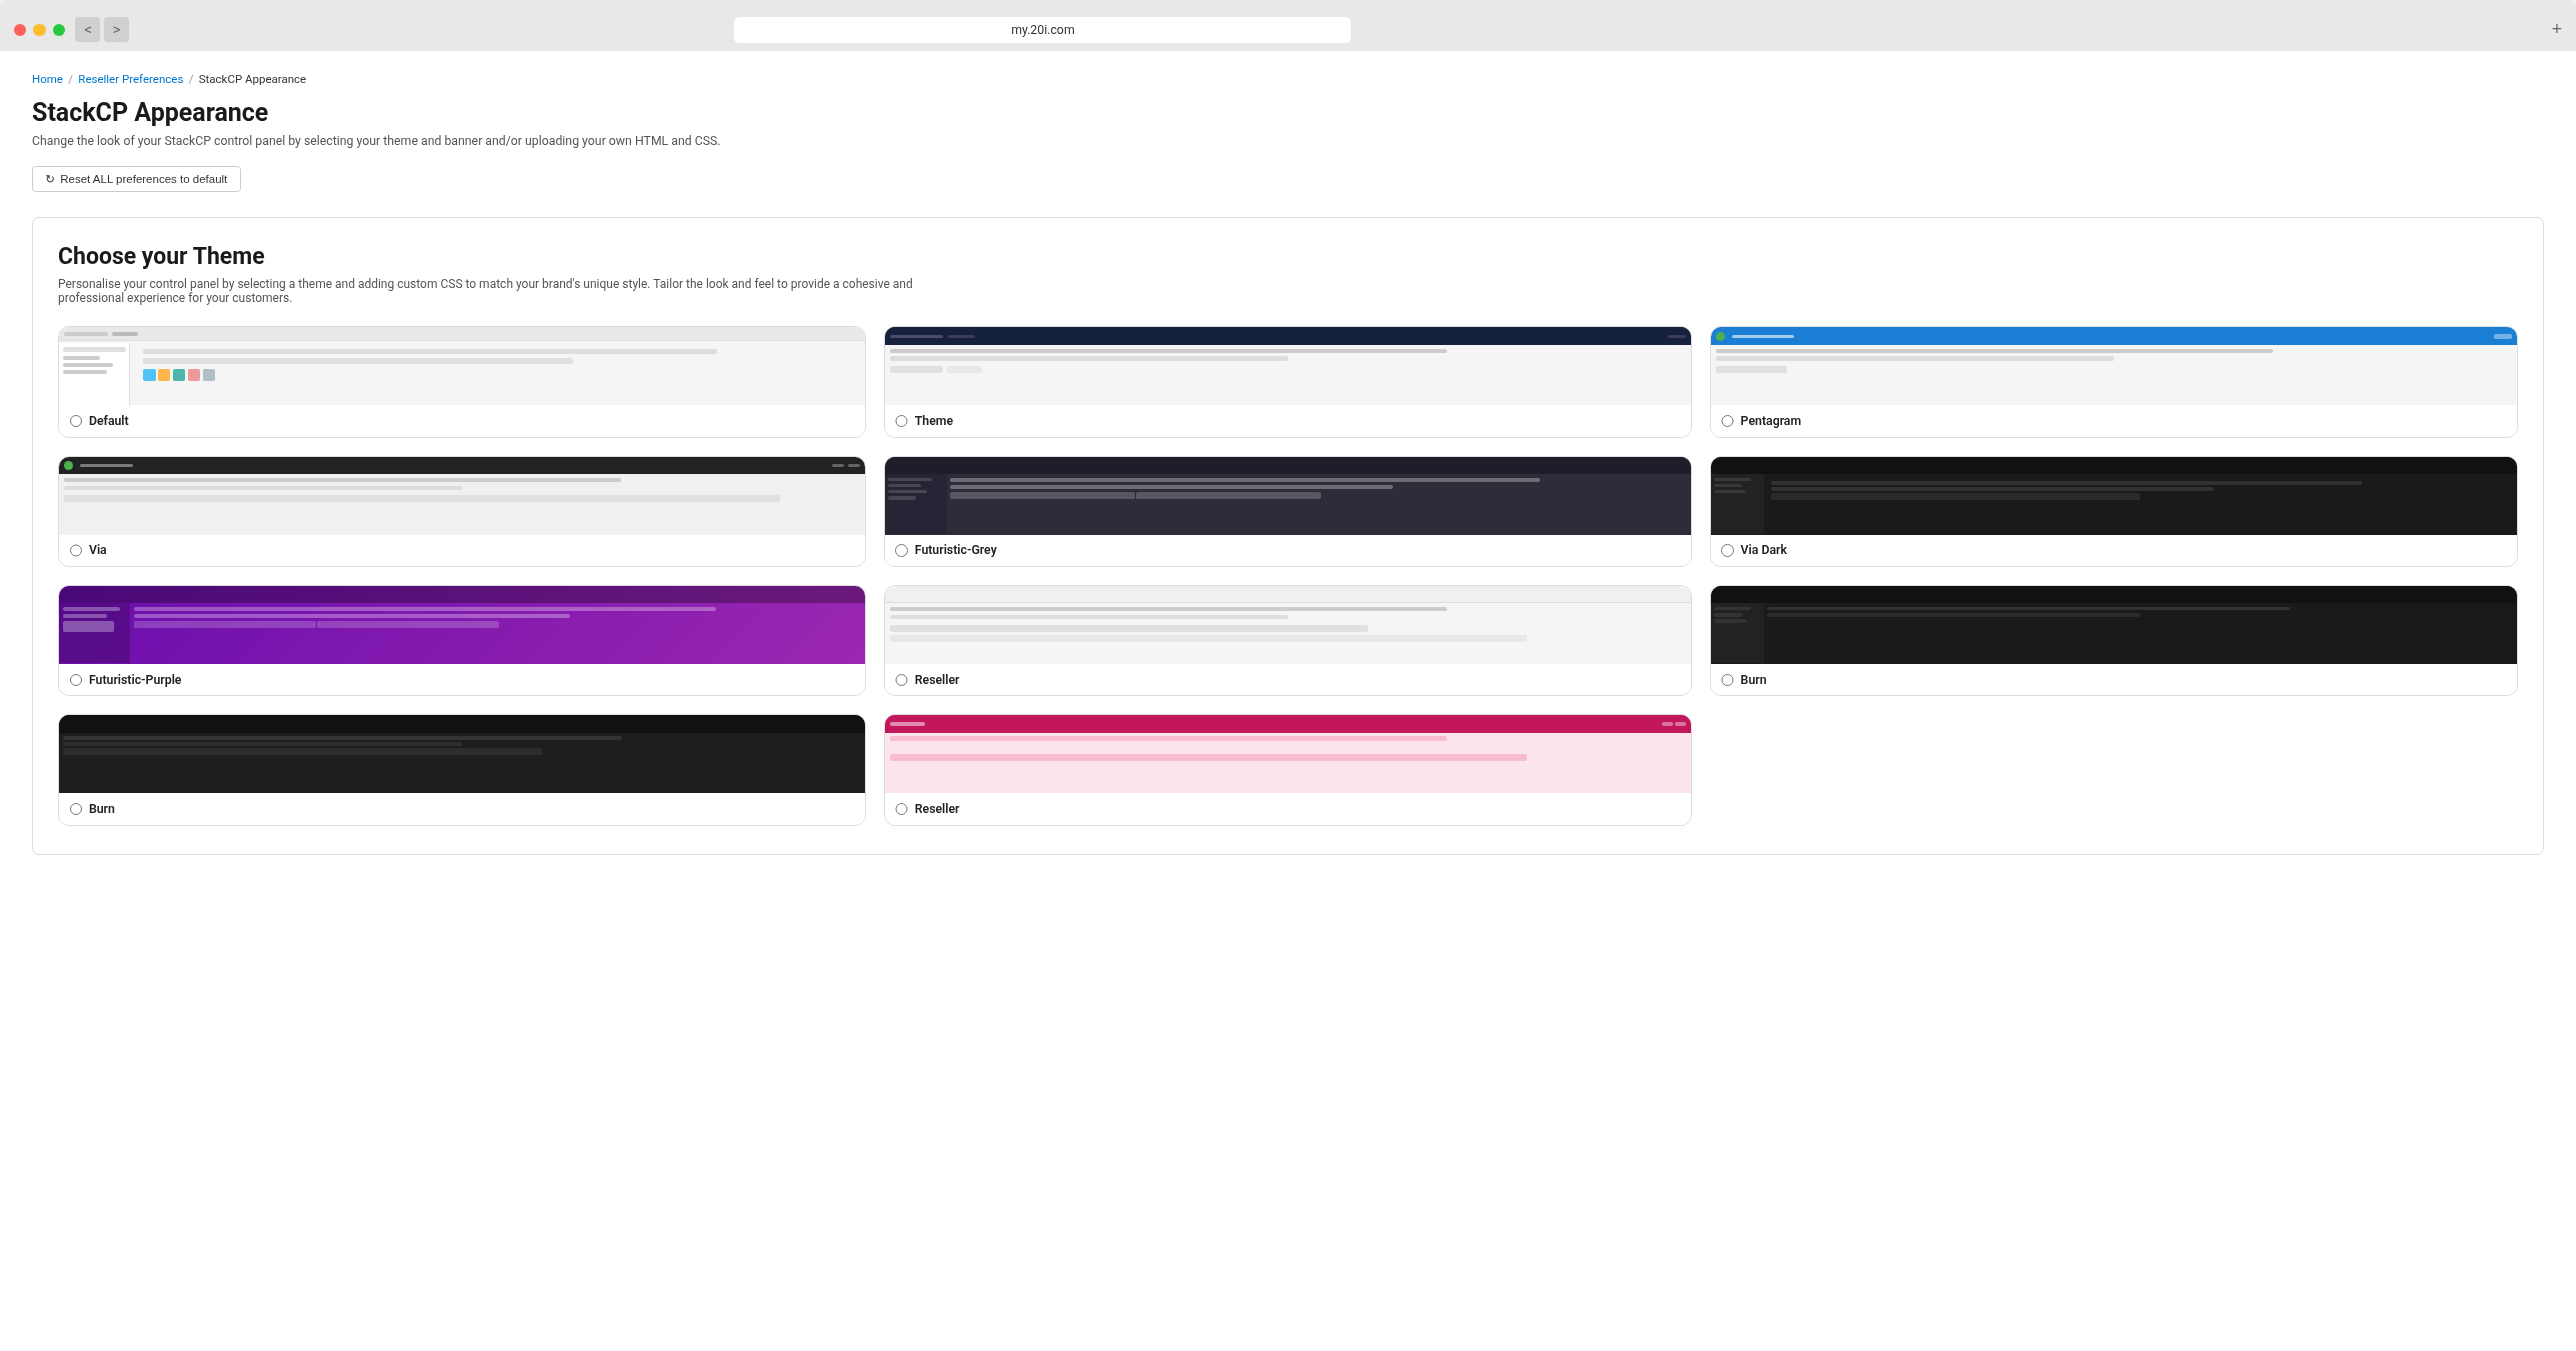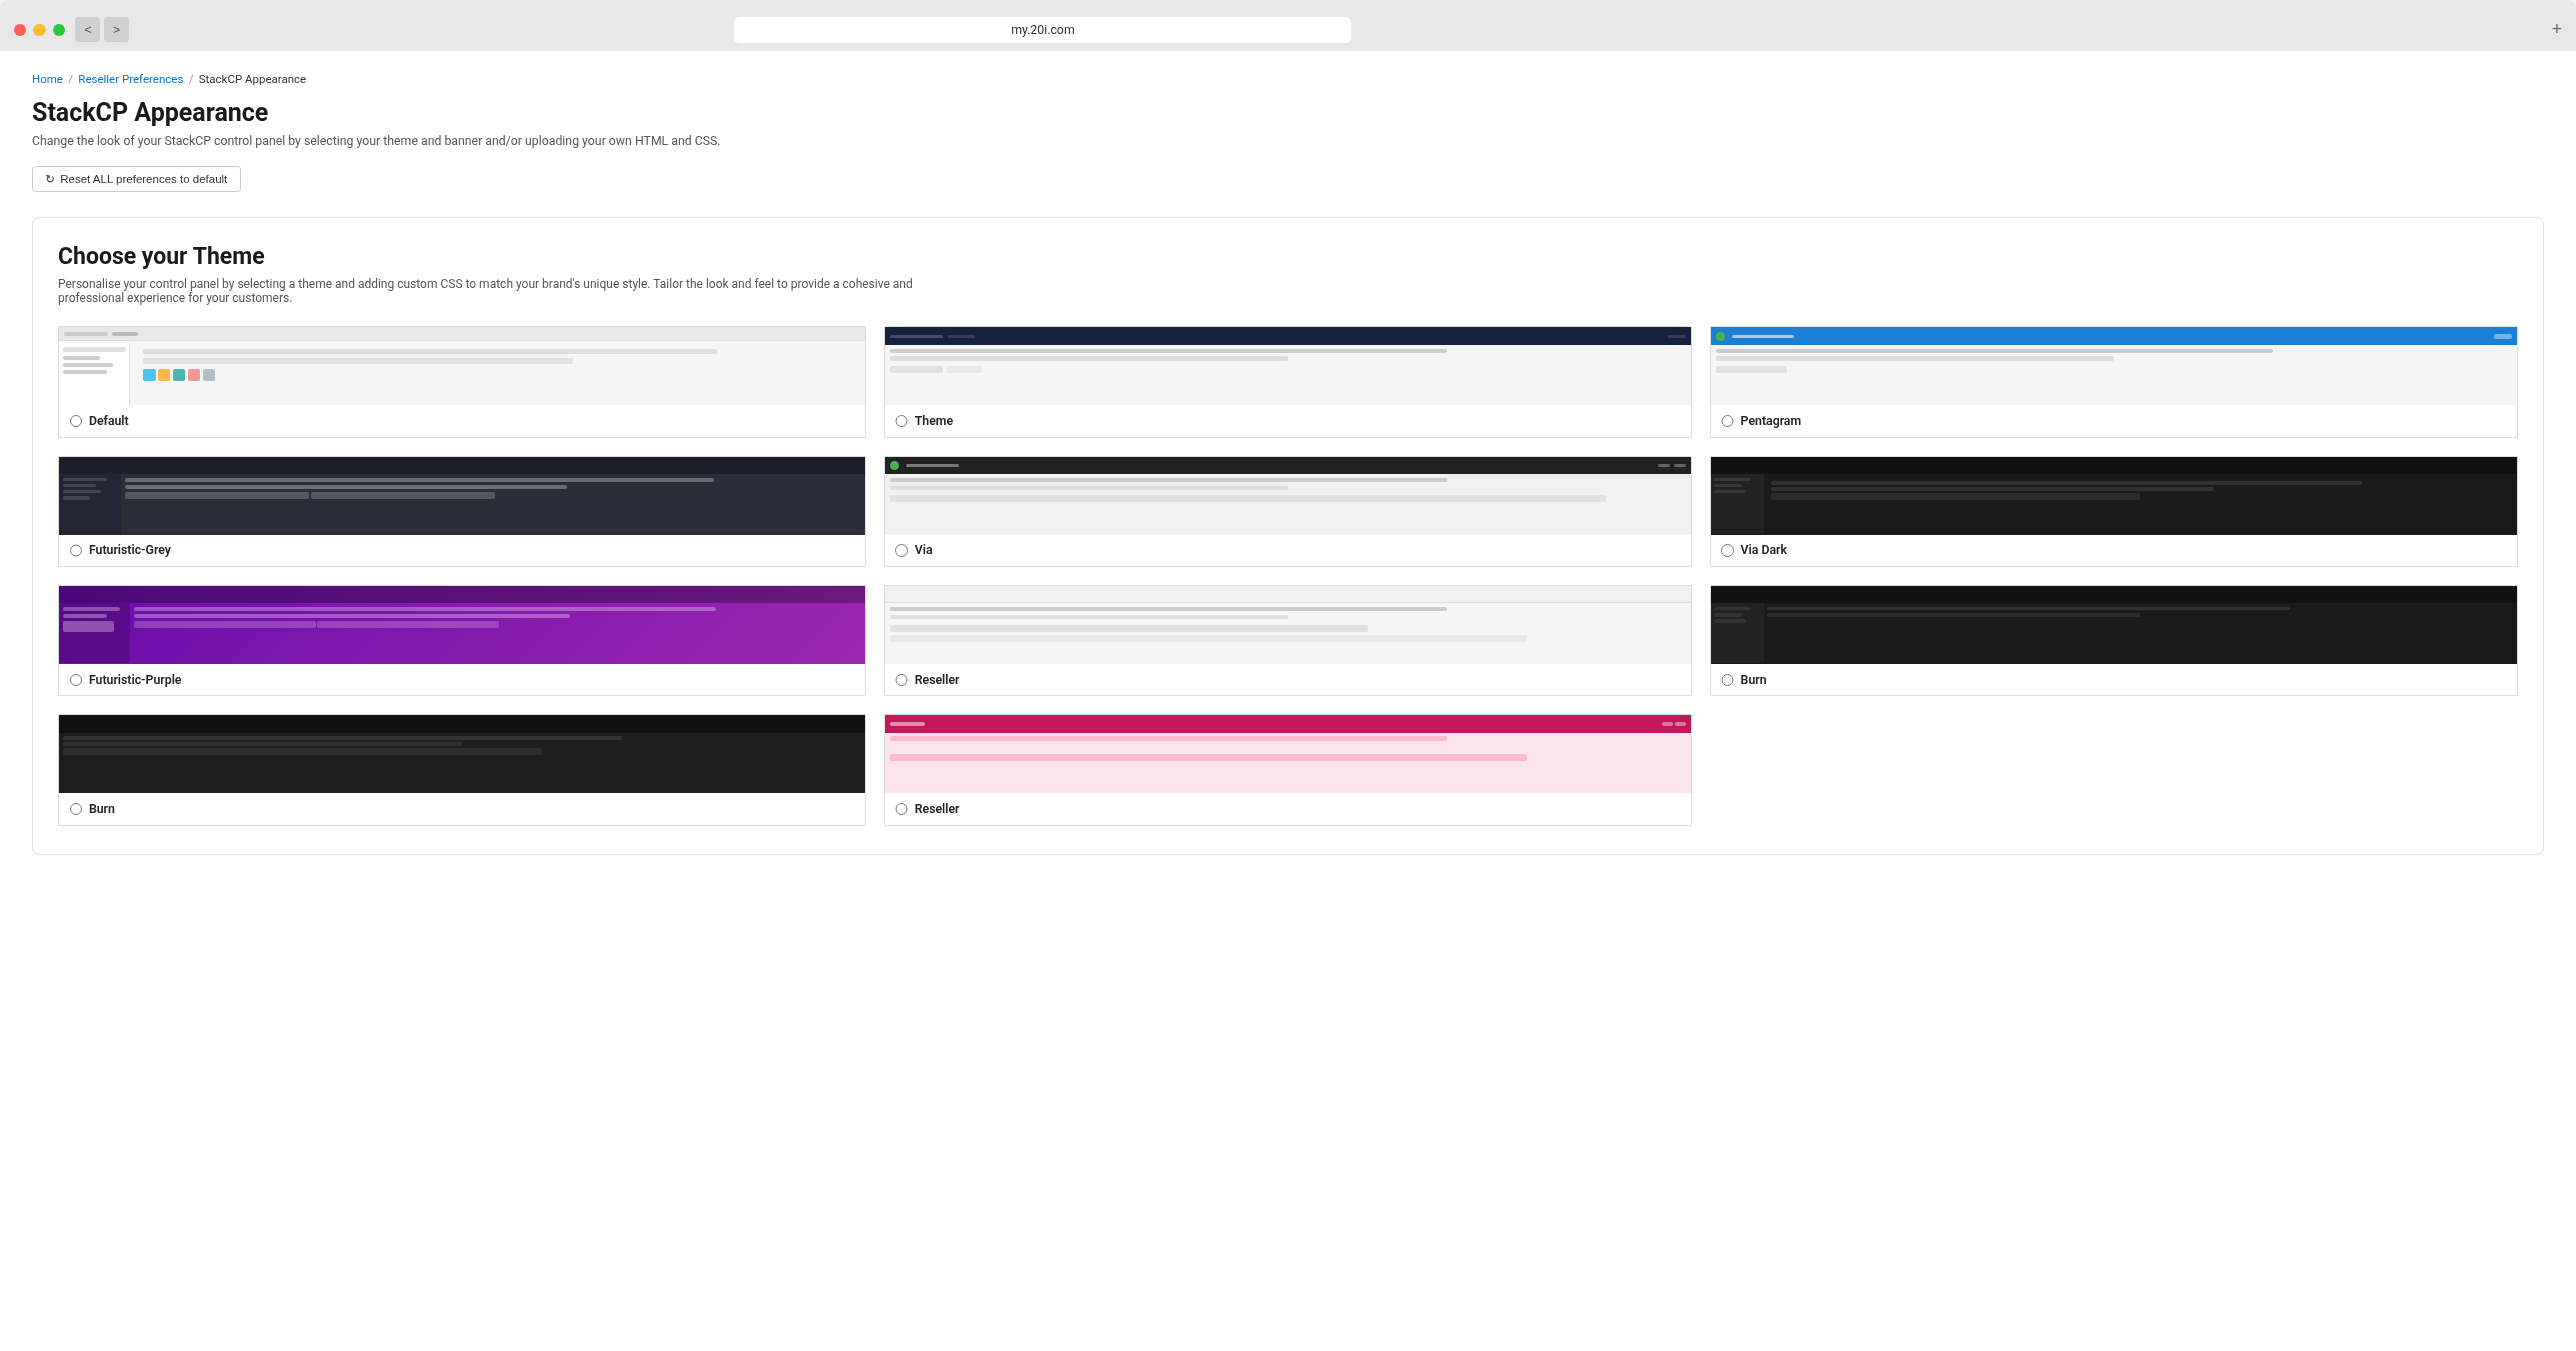--- a/index.html
+++ b/index.html
@@ -144,21 +144,21 @@
 
     
     .theme-grid {
       display: grid;
       grid-template-columns: repeat(3, 1fr);
       gap: 17.6px;
     }
 
     .theme-card {
       border: 0.9px solid #ddd;
-      border-radius: 1px;
+      border-radius: 11px;
       overflow: hidden;
       cursor: pointer;
     }
 
     .theme-preview {
       height: 78px;
       overflow: hidden;
       position: relative;
     }
 
@@ -552,20 +552,42 @@
             <div style="height:7px; width:71px; background:#e0e0e0; border-radius:1.8px;"></div>
           </div>
         </div>
         <div class="theme-label-row">
           <input type="radio" class="theme-radio" name="theme" style="">
           <span class="theme-name">Pentagram</span>
         </div>
       </div>
 
       <div class="theme-card">
+        <div class="theme-preview preview-via">
+          <div class="prev-via-header">
+            <div style="width:8.8px; height:8.8px; background:#4caf50; border-radius:50%;"></div>
+            <div style="height:3.5px; width:53px; background:rgba(255,255,255,0.4); border-radius:1.8px; margin-left:3.5px;"></div>
+            <div style="margin-left:auto; display:flex; gap:3.5px;">
+              <div style="height:3.5px; width:12.3px; background:rgba(255,255,255,0.3); border-radius:1.8px;"></div>
+              <div style="height:3.5px; width:12.3px; background:rgba(255,255,255,0.3); border-radius:1.8px;"></div>
+            </div>
+          </div>
+          <div class="prev-via-body">
+            <div style="height:4.4px; width:70%; background:#ccc; border-radius:1.8px; margin-bottom:3.5px;"></div>
+            <div style="height:4.4px; width:50%; background:#ddd; border-radius:1.8px; margin-bottom:5.3px;"></div>
+            <div style="height:6.2px; width:90%; background:#e0e0e0; border-radius:1.8px;"></div>
+          </div>
+        </div>
+        <div class="theme-label-row">
+          <input type="radio" class="theme-radio" name="theme" style="">
+          <span class="theme-name">Via</span>
+        </div>
+      </div>
+
+      <div class="theme-card">
         <div class="theme-preview preview-futuristic-grey">
           <div class="prev-fg-header"></div>
           <div class="prev-fg-sidebar">
             <div style="padding:3.5px;">
               <div class="mini-row" style="width:80%;"></div>
               <div class="mini-row" style="width:60%;"></div>
               <div class="mini-row" style="width:70%;"></div>
               <div class="mini-row" style="width:50%;"></div>
             </div>
           </div>
@@ -578,42 +600,20 @@
             </div>
           </div>
         </div>
         <div class="theme-label-row">
           <input type="radio" class="theme-radio" name="theme" style="">
           <span class="theme-name">Futuristic-Grey</span>
         </div>
       </div>
 
       <div class="theme-card">
-        <div class="theme-preview preview-via">
-          <div class="prev-via-header">
-            <div style="width:8.8px; height:8.8px; background:#4caf50; border-radius:50%;"></div>
-            <div style="height:3.5px; width:53px; background:rgba(255,255,255,0.4); border-radius:1.8px; margin-left:3.5px;"></div>
-            <div style="margin-left:auto; display:flex; gap:3.5px;">
-              <div style="height:3.5px; width:12.3px; background:rgba(255,255,255,0.3); border-radius:1.8px;"></div>
-              <div style="height:3.5px; width:12.3px; background:rgba(255,255,255,0.3); border-radius:1.8px;"></div>
-            </div>
-          </div>
-          <div class="prev-via-body">
-            <div style="height:4.4px; width:70%; background:#ccc; border-radius:1.8px; margin-bottom:3.5px;"></div>
-            <div style="height:4.4px; width:50%; background:#ddd; border-radius:1.8px; margin-bottom:5.3px;"></div>
-            <div style="height:6.2px; width:90%; background:#e0e0e0; border-radius:1.8px;"></div>
-          </div>
-        </div>
-        <div class="theme-label-row">
-          <input type="radio" class="theme-radio" name="theme" style="">
-          <span class="theme-name">Via</span>
-        </div>
-      </div>
-
-      <div class="theme-card">
         <div class="theme-preview preview-via-dark">
           <div class="prev-vd-header"></div>
           <div class="prev-vd-sidebar">
             <div style="padding:3.5px;">
               <div class="mini-row" style="width:80%; background:rgba(255,255,255,0.1);"></div>
               <div class="mini-row" style="width:60%; background:rgba(255,255,255,0.1);"></div>
               <div class="mini-row" style="width:70%; background:rgba(255,255,255,0.1);"></div>
             </div>
           </div>
           <div class="prev-vd-main">

